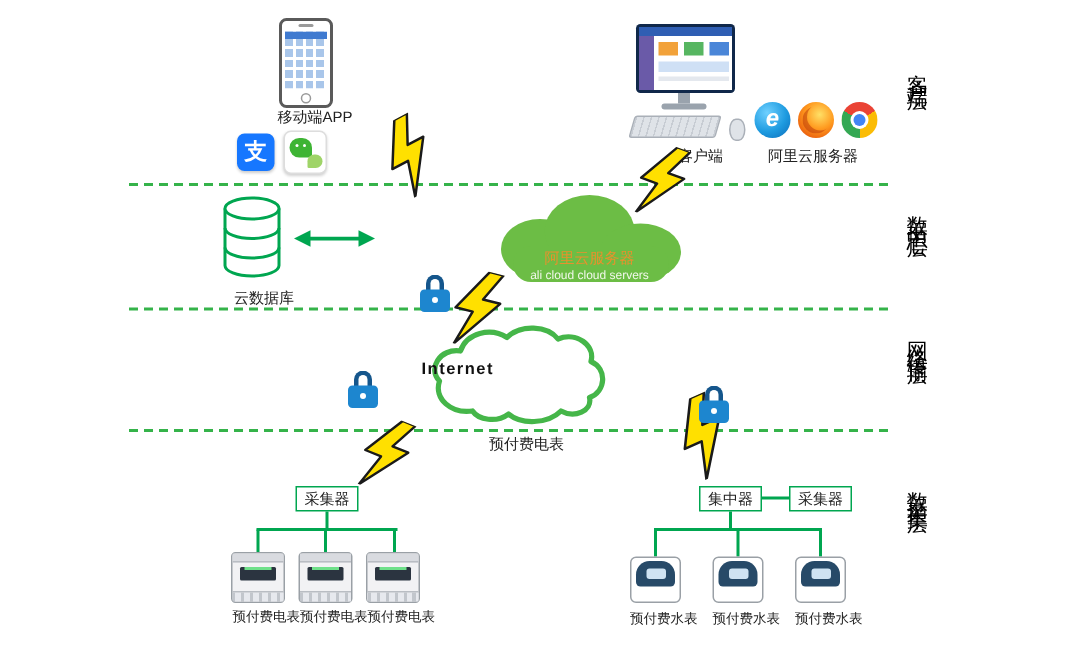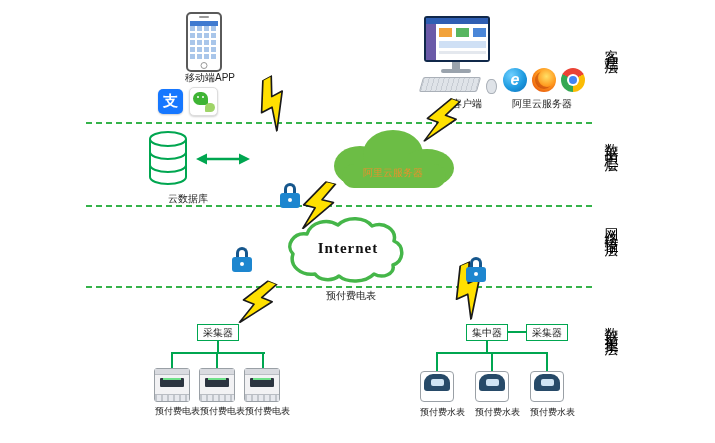--- a/index.html
+++ b/index.html
@@ -58,22 +58,22 @@
   .firefox{left:532px;background:radial-gradient(circle at 60% 35%,#ffe066,#ff9a1f 45%,#e8590c 82%);}
   .firefox::after{content:'';position:absolute;inset:3px;border-radius:50%;box-shadow:inset 3px -2px 0 rgba(190,60,10,.55);}
   .chrome{left:561px;background-color:#fbbc05;
           background-image:conic-gradient(from -60deg,#ea4335 0 120deg,#fbbc05 120deg 240deg,#34a853 240deg 360deg);}
   .chrome::before{content:'';position:absolute;inset:6px;background:#fff;border-radius:50%;}
   .chrome::after{content:'';position:absolute;inset:8px;background:#4285f4;border-radius:50%;}
   
   .ali-text{position:absolute;left:322px;top:146px;width:142px;text-align:center;line-height:1.3;}
   .ali-cn{font-size:10px;color:#e8912d;font-weight:normal;margin-top:20px;}
   .ali-en{font-size:8px;color:#f0f7ea;}
-  .internet-txt{position:absolute;left:281px;top:240px;width:134px;text-align:center;
-                font-family:Liberation Serif, serif;font-size:15px;font-weight:600;color:#111;letter-spacing:1px;}
+  .internet-txt{position:absolute;left:281px;top:240px;width:134px;
+                font-family:Liberation Sans, sans-serif;font-size:11px;font-weight:600;color:#111;letter-spacing:1px;}
   
   .emeter{position:absolute;top:368px;width:36px;height:34px;background:#f2f2f4;border:1px solid #9aa0a6;border-radius:3px;box-sizing:border-box;}
   .em-head{height:5px;background:#d9dbe0;border-bottom:1px solid #b9bdc3;}
   .em-screen{margin:3px auto 0;width:24px;height:9px;background:#2b3440;border-radius:1px;}
   .em-screen::after{content:'';display:block;margin:3px 3px 0;height:2px;background:#6fe08a;}
   .em-base{position:absolute;left:0;right:0;bottom:0;height:6px;border-top:1px solid #b9bdc3;
            background:repeating-linear-gradient(90deg,#c2c6cc 0 2px,#e7e9ee 2px 6px);}
   
   .wmeter{position:absolute;top:371px;width:34px;height:31px;background:#fff;border:1px solid #9aa0a6;border-radius:4px;box-sizing:border-box;}
   .wm-dome{position:absolute;top:2px;left:3px;right:3px;height:17px;background:#274a68;border-radius:9px 9px 3px 3px;}
@@ -149,38 +149,39 @@
     </svg>
 
   <svg class="abs" style="left:146px;top:130px;width:44px;height:58px" viewBox="0 0 44 58">
     <g fill="#ffffff" stroke="#00a650" stroke-width="2">
       <path d="M4,9 v38 a18,7 0 0 0 36,0 v-38"></path>
       <ellipse cx="22" cy="9" rx="18" ry="7"></ellipse>
       <path d="M4,22 a18,7 0 0 0 36,0" fill="none"></path>
       <path d="M4,35 a18,7 0 0 0 36,0" fill="none"></path>
     </g>
   </svg>
-  <div class="lbl" style="left:152px;top:192px;width:56px">云数据库</div>
+  <div class="lbl" style="left:140px;top:192px;width:56px">云数据库</div>
 
   <svg class="abs" style="left:196px;top:150px;width:54px;height:18px" viewBox="0 0 54 18">
     <line x1="9" y1="9" x2="45" y2="9" stroke="#00a650" stroke-width="2.5"></line>
     <polygon points="0,9 11,3.5 11,14.5" fill="#00a650"></polygon>
     <polygon points="54,9 43,3.5 43,14.5" fill="#00a650"></polygon>
   </svg>
 
   <svg class="abs" style="left:322px;top:124px;width:142px;height:72px" viewBox="0 0 142 72">
     <g fill="#6cbd45">
       <ellipse cx="38" cy="42" rx="26" ry="20"></ellipse>
       <ellipse cx="71" cy="30" rx="30" ry="24"></ellipse>
       <ellipse cx="105" cy="44" rx="27" ry="19"></ellipse>
       <rect x="20" y="40" width="104" height="24" rx="12"></rect>
     </g>
   </svg>
   <div class="ali-text">
     <div class="ali-cn">阿里云服务器</div>
+    <div class="ali-en">ali cloud  cloud servers</div>
   </div>
 
   <div class="lock" style="left:280px;top:183px">
       <div class="lock-shackle"></div>
       <div class="lock-body"></div>
     </div>
   <div class="lock" style="left:232px;top:247px">
       <div class="lock-shackle"></div>
       <div class="lock-body"></div>
     </div>

